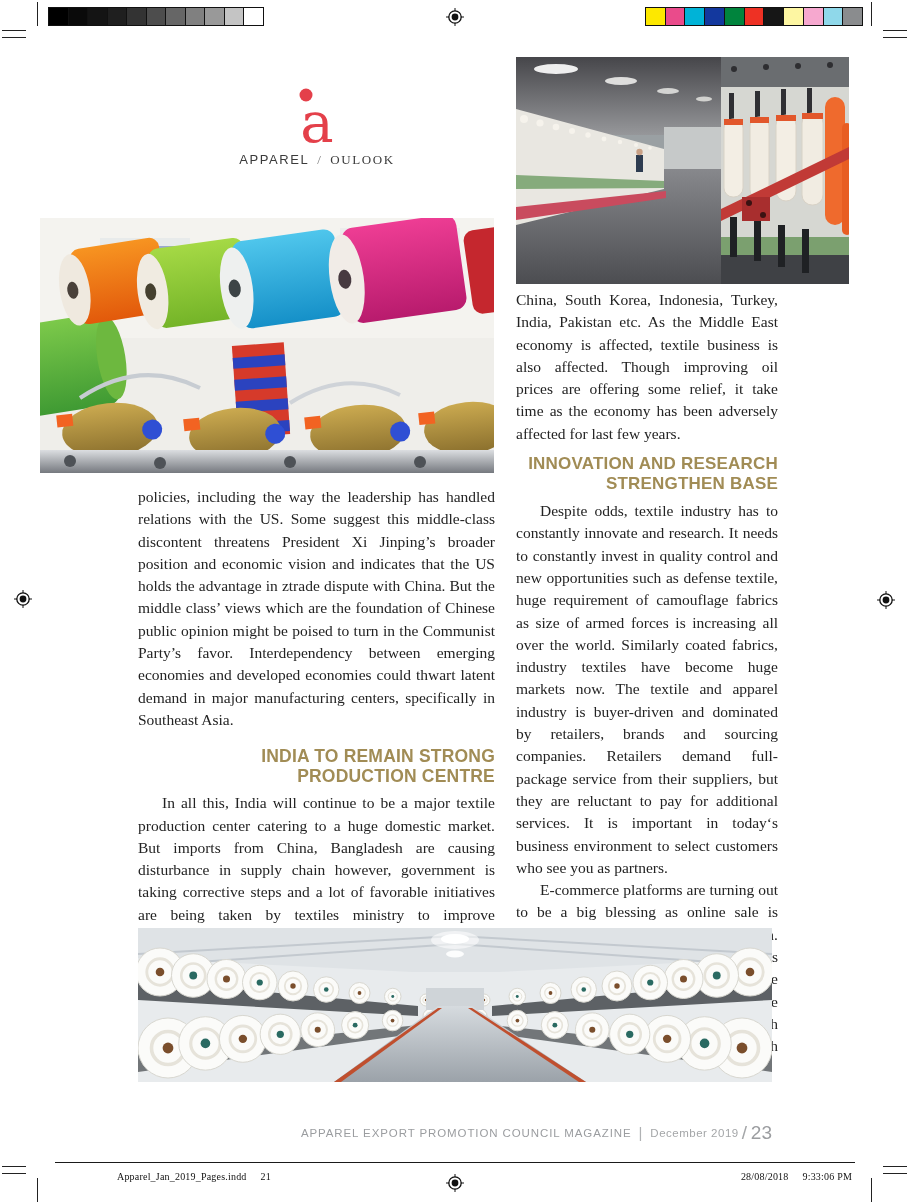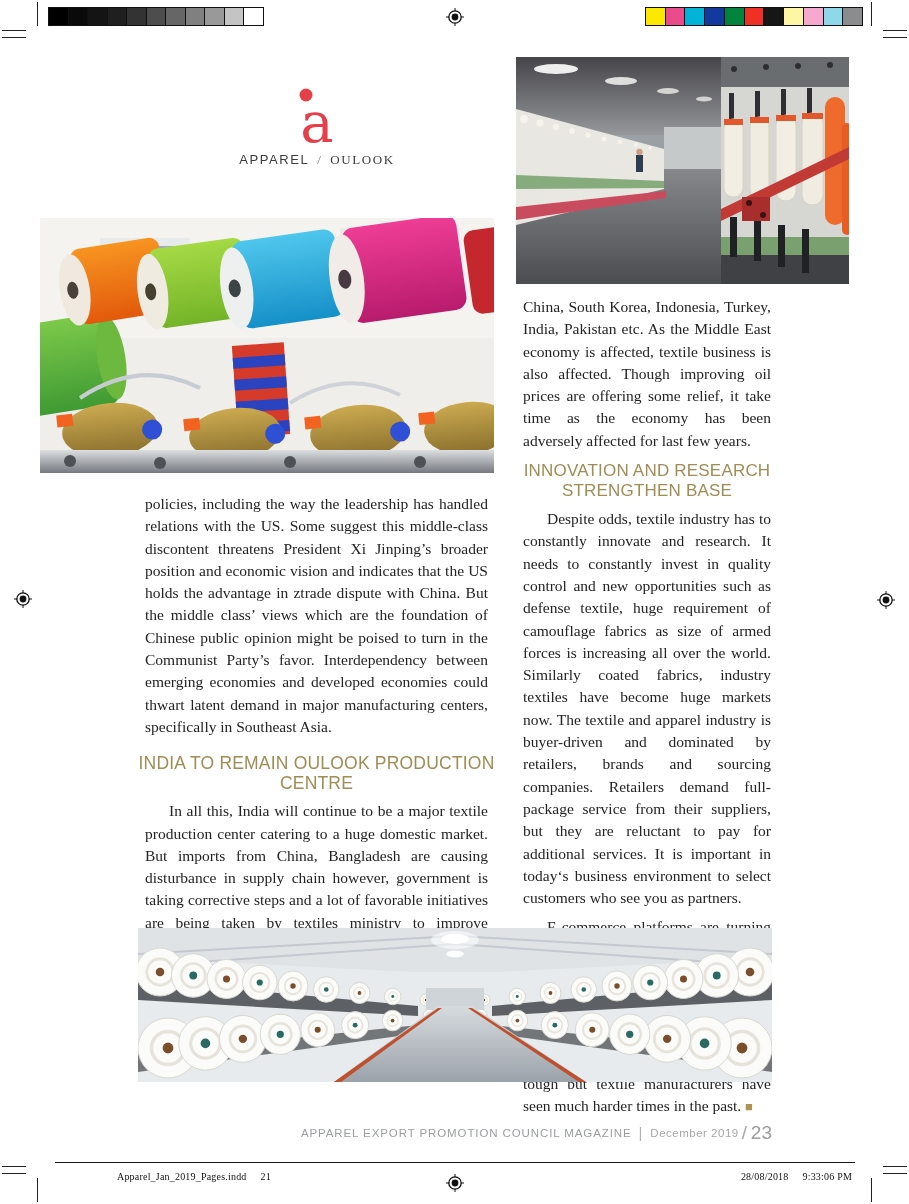--- a/index.html
+++ b/index.html
@@ -27,24 +27,24 @@
   
   .photo{position:absolute;overflow:hidden;}
   #photo-right{left:516px;top:57px;width:333px;height:227px;}
   #photo-left{left:40px;top:218px;width:454px;height:255px;}
   #photo-bottom{left:138px;top:928px;width:634px;height:154px;}
   .photo svg{display:block;}
   
   .col{position:absolute;text-align:justify;font-size:15.5px;line-height:22.3px;color:#232323;}
   #col-left{left:138px;top:486px;width:357px;}
   #col-right{left:516px;top:289px;width:262px;}
-  .col p{margin:7px;}
+  .col p{margin:0;}
   .col p.indent{text-indent:24px;}
-  h3.gold{font-family:"Liberation Sans",sans-serif;font-weight:400;color:#a18c55;
-          font-size:17.5px;line-height:20px;letter-spacing:.2px;margin:15px 0 6px 0;text-align:center;}
+  h3.gold{font-family:"Liberation Sans",sans-serif;font-weight:700;color:#a18c55;
+          font-size:17.5px;line-height:20px;letter-spacing:.2px;margin:15px 0 6px 0;text-align:right;}
   #col-right h3.gold{margin-top:9px;font-size:17px;}
   .endmark{color:#ab9355;font-size:13px;}
   
   .footer{position:absolute;left:138px;top:1120px;width:634px;text-align:right;
           font-family:"Liberation Sans",sans-serif;color:#9b9da0;font-size:11.5px;
           letter-spacing:.9px;white-space:nowrap;}
   .footer .bar-sep{font-size:15px;font-weight:300;padding:0 7px;color:#b0b2b4;position:relative;top:1px;}
   .footer .issue{letter-spacing:.5px;color:#a4a6a8;}
   .footer .slash{font-size:19px;color:#a4a6a8;padding:0 3px;position:relative;top:2px;font-weight:300;}
   .footer .pagenum{font-size:19px;color:#9b9da0;position:relative;top:2px;letter-spacing:0;}
@@ -301,21 +301,21 @@
           <circle cx="30" cy="243" r="6"></circle>
           <circle cx="120" cy="245" r="6"></circle>
           <circle cx="250" cy="244" r="6"></circle>
           <circle cx="380" cy="244" r="6"></circle>
         </g>
     </svg>
   </div>
 
   <div id="col-left" class="col">
     <p>policies, including the way the leadership has handled relations with the US. Some suggest this middle-class discontent threatens President Xi Jinping’s broader position and economic vision and indicates that the US holds the advantage in ztrade dispute with China. But the middle class’ views which are the foundation of Chinese public opinion might be poised to turn in the Communist Party’s favor. Interdependency between emerging economies and developed economies could thwart latent demand in major manufacturing centers, specifically in Southeast Asia.</p>
-    <h3 class="gold">INDIA TO REMAIN OULOOK PRODUCTION CENTRE</h3>
+    <h3 class="gold">INDIA TO REMAIN STRONG PRODUCTION CENTRE</h3>
     <p class="indent">In all this, India will continue to be a major textile production center catering to a huge domestic market. But imports from China, Bangladesh are causing disturbance in supply chain however, government is taking corrective steps and a lot of favorable initiatives are being taken by textiles ministry to improve production synergies and textile business model.</p>
     <h3 class="gold">THE MIDDLE EAST A BIG CONSUMER</h3>
     <p class="indent">Middle East continuous to be a big consumer of textiles based on imports, major exporting countries to Middle East include</p>
   </div>
 
   <div id="col-right" class="col">
     <p>China, South Korea, Indonesia, Turkey, India, Pakistan etc. As the Middle East economy is affected, textile business is also affected. Though improving oil prices are offering some relief, it take time as the economy has been adversely affected for last few years.</p>
     <h3 class="gold">INNOVATION AND RESEARCH STRENGTHEN BASE</h3>
     <p class="indent">Despite odds, textile industry has to constantly innovate and research. It needs to constantly invest in quality control and new opportunities such as defense textile, huge requirement of camouflage fabrics as size of armed forces is increasing all over the world. Similarly coated fabrics, industry textiles have become huge markets now. The textile and apparel industry is buyer-driven and dominated by retailers, brands and sourcing companies. Retailers demand full-package service from their suppliers, but they are reluctant to pay for additional services. It is important in today‘s business environment to select customers who see you as partners.</p>
     <p class="indent"><span>E-commerce platforms are turning out to be a big blessing as online sale is improving eliminating middle man. Amazon, Flipkart, Snapdeal, Shopclues and many other small platforms are helping small manufacturers to produce high quality stuff. Current times are tough but textile manufacturers have seen much harder times in the past.</span> <span class="endmark">■</span></p>

